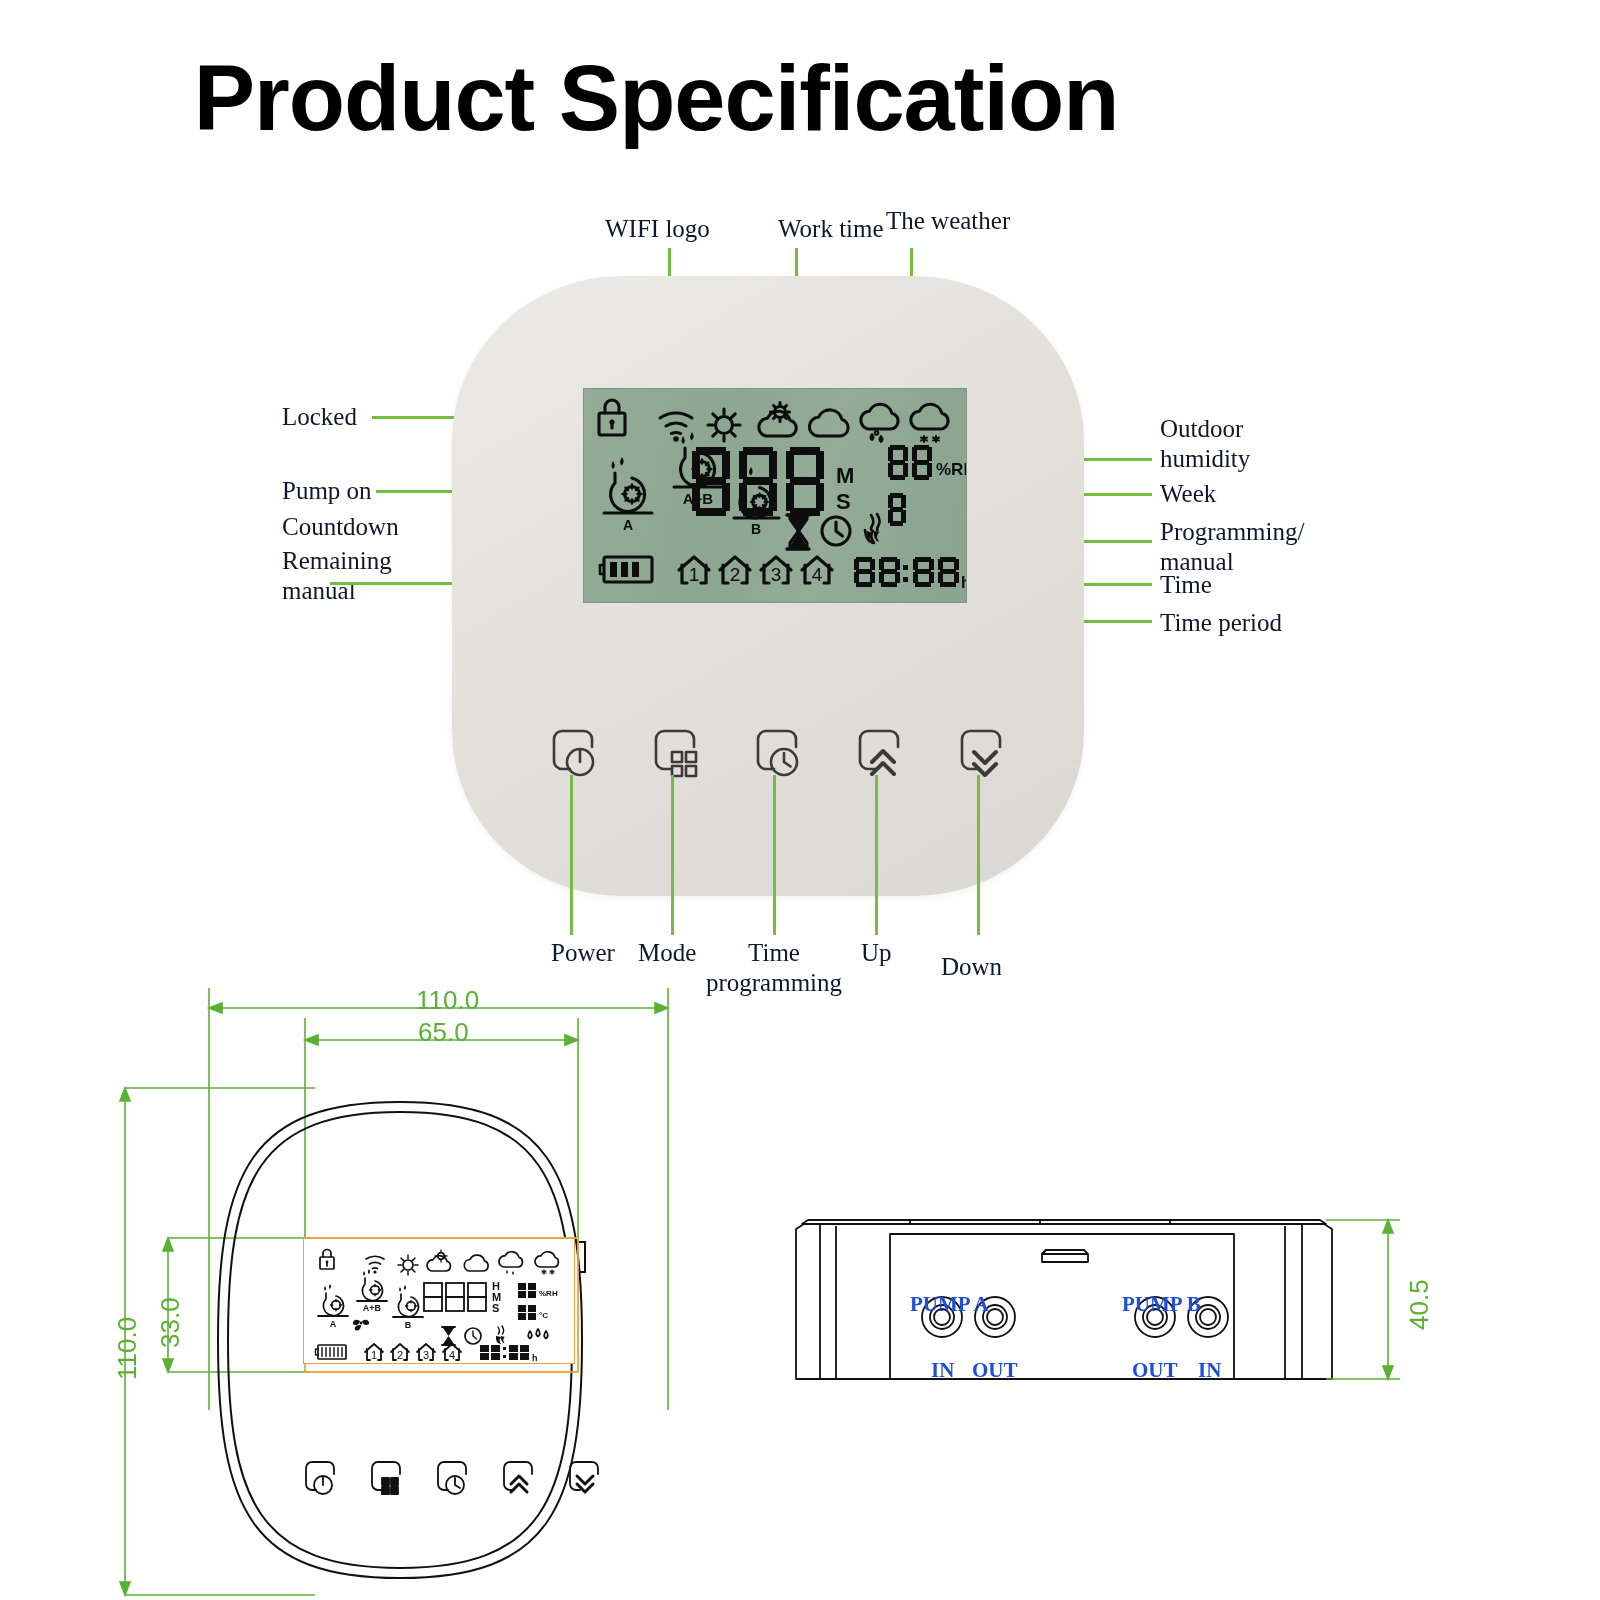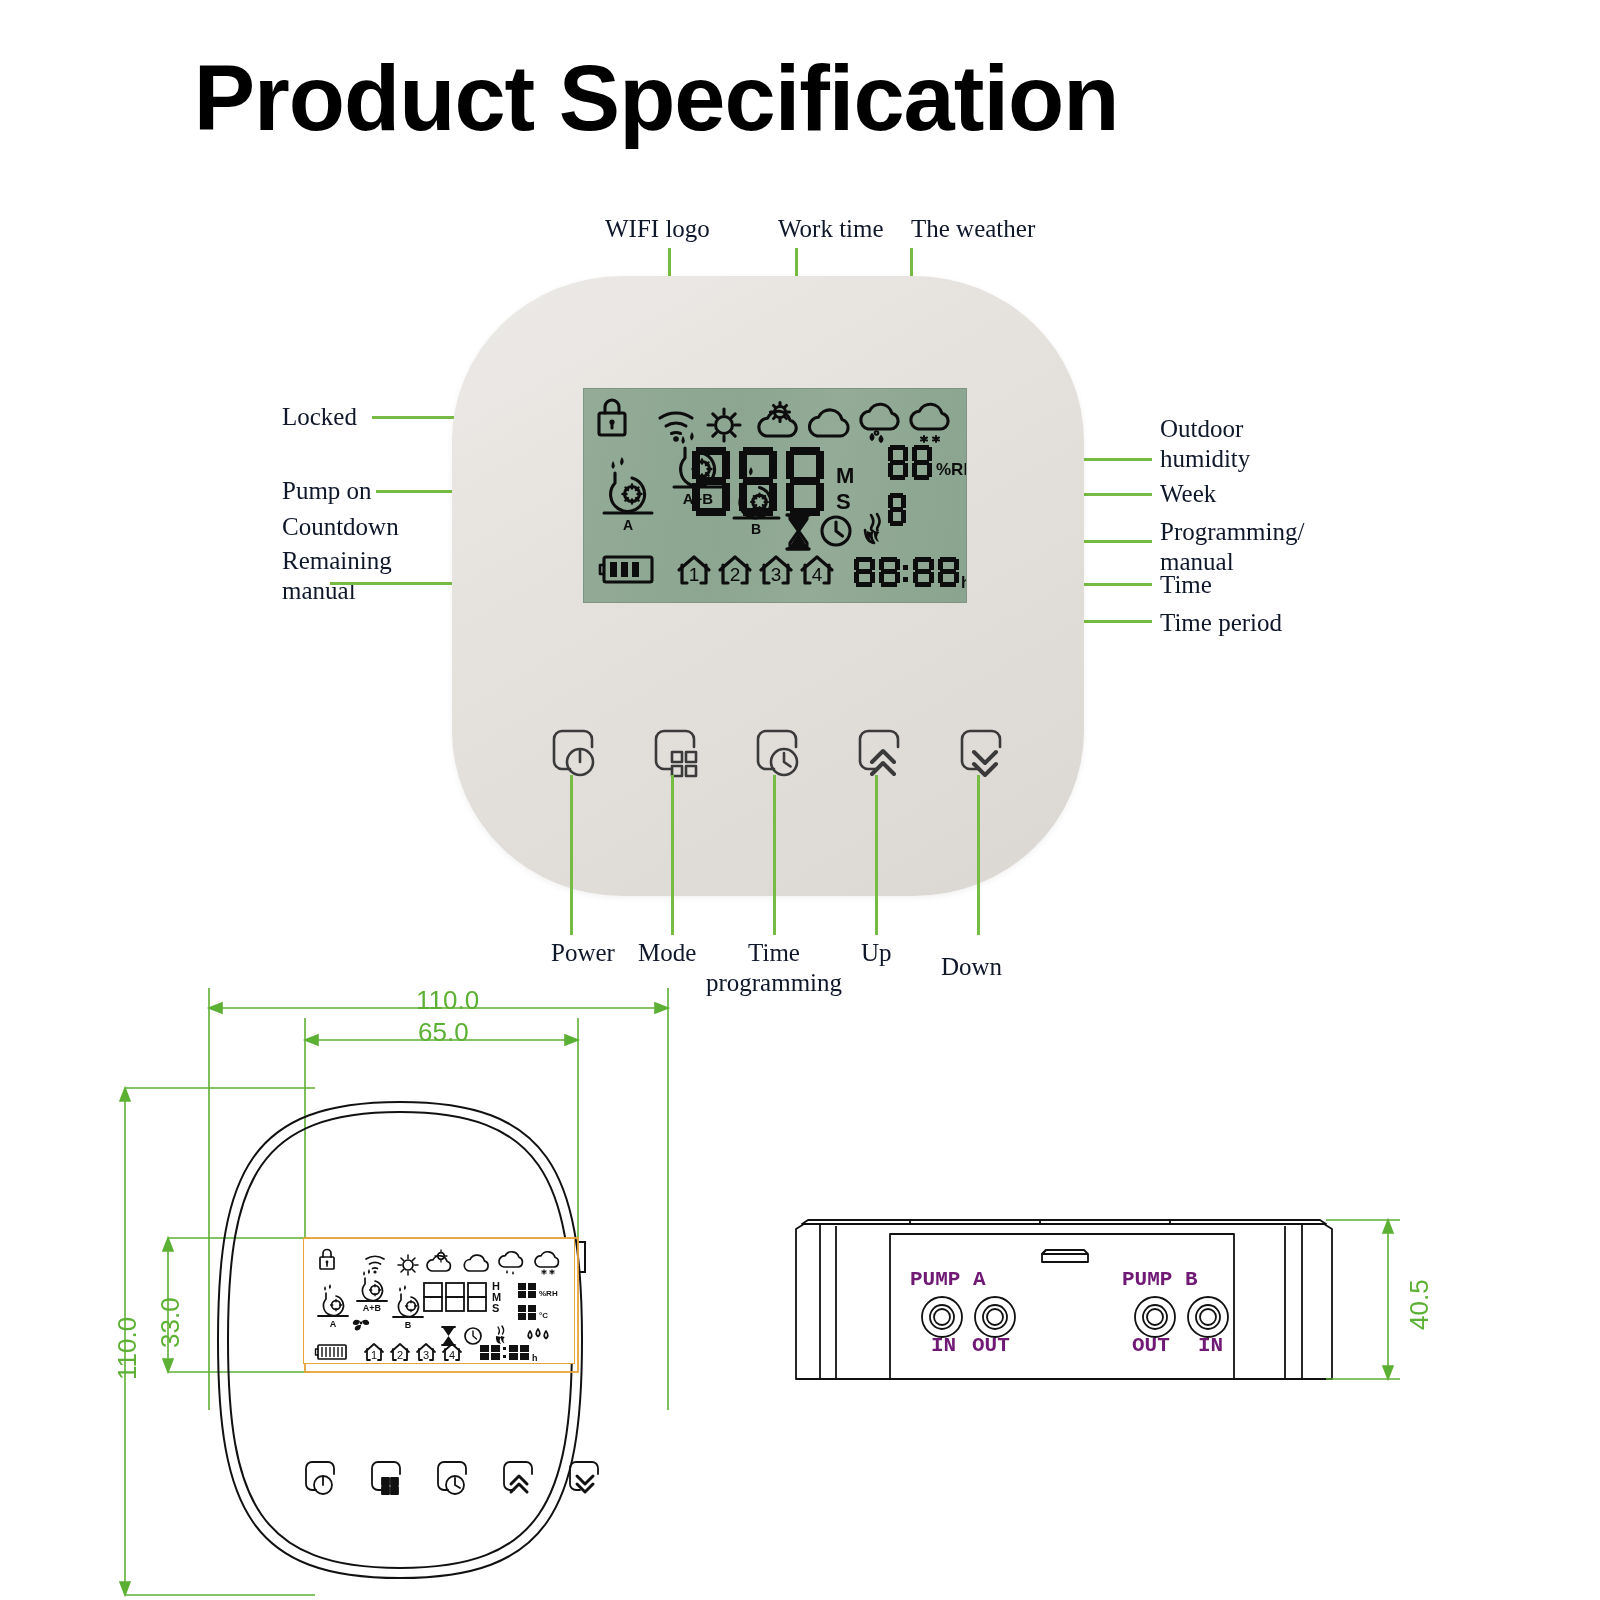--- a/index.html
+++ b/index.html
@@ -82,35 +82,36 @@
     font-size: 26px;
     font-family: "Liberation Sans", sans-serif;
     white-space: pre;
   }
   .dimtext.rot { transform: rotate(-90deg); transform-origin: left top; }
 
   .portlbl {
     position: absolute;
     font-size: 21px;
     font-weight: 700;
-    color: #701a75;
-    font-family: Liberation Mono, monospace;
+    color: #1d4ed8;
+    font-family: Liberation Serif, serif;
     white-space: pre;
+    margin-top: 24px;
   }
 </style>
 </head>
 <body>
 
 <div id="root">
 
   <div class="page-title">Product Specification</div>
 
   <div class="lbl" style="left:605px; top:214px;">WIFI logo</div>
   <div class="lbl" style="left:747px; top:214px;margin-left:31px;">Work time</div>
-  <div class="lbl" style="left:886px; top:214px;margin-left:25px;">The weather</div>
+  <div class="lbl" style="left:886px; top:206px;">The weather</div>
 
   <div class="lead v" style="left:668px; top:248px; height:166px;"></div>
   <div class="lead v" style="left:795px; top:248px; height:200px;"></div>
   <div class="lead v" style="left:910px; top:248px; height:166px;"></div>
 
   <div class="lbl" style="left:282px; top:402px;">Locked</div>
   <div class="lbl" style="left:282px; top:476px;">Pump on</div>
   <div class="lbl" style="left:282px; top:512px;text-align:right;">Countdown</div>
   <div class="lbl" style="left:282px; top:546px;">Remaining
 manual</div>

